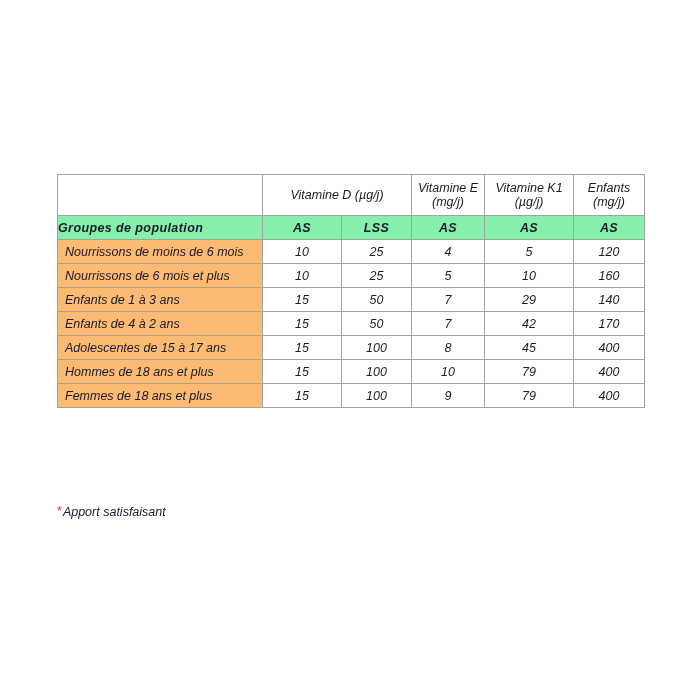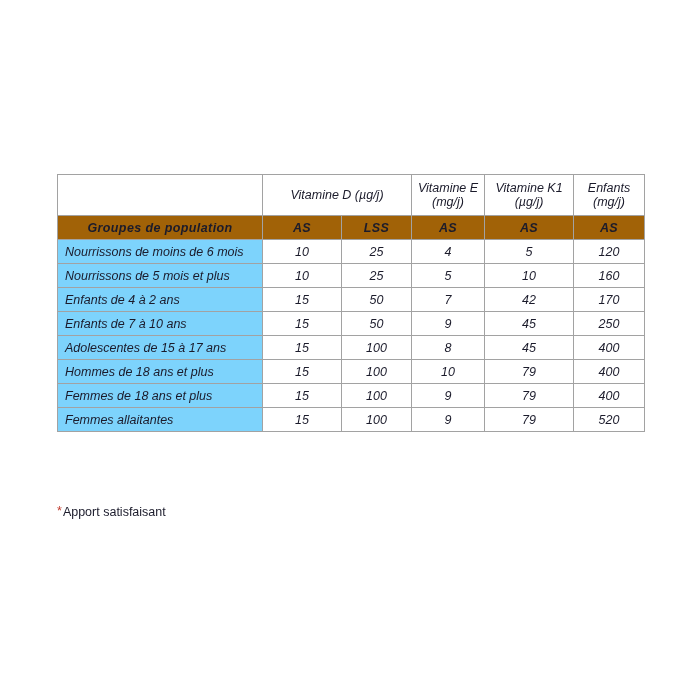--- a/index.html
+++ b/index.html
@@ -56,42 +56,41 @@
     line-height: 14.5px;
     background: #ffffff;
     padding: 0 2px;
   }
   th.head-blank {
     background: #efefef;
   }
 
   tr.head-sub th {
     height: 23px;
-    text-align: center;
     font-size: 12.5px;
     font-weight: bold;
-    background: #a16207;
+    background: #86efac;
     letter-spacing: .4px;
   }
   th.head-sub-group {
     background: #efefef;
     text-align: left;
     padding-left: 7px;
     letter-spacing: 0;
   }
 
   
   tr.data-row td {
     height: 23px;
     font-size: 12.5px;
     text-align: center;
     background: #ffffff;
   }
   tr.data-row td.group-cell {
-    background: #7dd3fc;
+    background: #fdba74;
     text-align: left;
     padding-left: 7px;
     margin-left: 26px;
   }
 
   
   #footnote {
     position: absolute;
     left: 57px;
     top: 505px;
@@ -100,20 +99,21 @@
     white-space: nowrap;
   }
   #footnote .star {
     color: #c0392b;
     font-size: 12.5px;
     vertical-align: top;
     line-height: 12px;
   }
   #footnote .foot-text {
     padding-left: 1px;
+    font-style: italic;
   }
 </style>
 </head>
 <body>
 
 <div id="table-wrap">
   <table class="nutrient-table">
     <colgroup>
       <col class="c-group">
       <col class="c-as-d">
@@ -142,44 +142,44 @@
     <tbody id="table-body">
         <tr class="data-row">
           <td class="group-cell">Nourrissons de moins de 6 mois</td>
           <td>10</td>
           <td>25</td>
           <td>4</td>
           <td>5</td>
           <td>120</td>
         </tr>
         <tr class="data-row">
-          <td class="group-cell">Nourrissons de 5 mois et plus</td>
+          <td class="group-cell">Nourrissons de 6 mois et plus</td>
           <td>10</td>
           <td>25</td>
           <td>5</td>
           <td>10</td>
           <td>160</td>
+        </tr>
+        <tr class="data-row">
+          <td class="group-cell">Enfants de 1 à 3 ans</td>
+          <td>15</td>
+          <td>50</td>
+          <td>7</td>
+          <td>29</td>
+          <td>140</td>
         </tr>
         <tr class="data-row">
           <td class="group-cell">Enfants de 4 à 2 ans</td>
           <td>15</td>
           <td>50</td>
           <td>7</td>
           <td>42</td>
           <td>170</td>
         </tr>
         <tr class="data-row">
-          <td class="group-cell">Enfants de 7 à 10 ans</td>
-          <td>15</td>
-          <td>50</td>
-          <td>9</td>
-          <td>45</td>
-          <td>250</td>
-        </tr>
-        <tr class="data-row">
           <td class="group-cell">Adolescentes de 15 à 17 ans</td>
           <td>15</td>
           <td>100</td>
           <td>8</td>
           <td>45</td>
           <td>400</td>
         </tr>
         <tr class="data-row">
           <td class="group-cell">Hommes de 18 ans et plus</td>
           <td>15</td>
@@ -189,27 +189,19 @@
           <td>400</td>
         </tr>
         <tr class="data-row">
           <td class="group-cell">Femmes de 18 ans et plus</td>
           <td>15</td>
           <td>100</td>
           <td>9</td>
           <td>79</td>
           <td>400</td>
         </tr>
-        <tr class="data-row">
-          <td class="group-cell">Femmes allaitantes</td>
-          <td>15</td>
-          <td>100</td>
-          <td>9</td>
-          <td>79</td>
-          <td>520</td>
-        </tr>
       </tbody>
   </table>
 </div>
 
 <div id="footnote">
   <span class="star">*</span><span class="foot-text">Apport satisfaisant</span>
 </div>
 
 </body></html>

